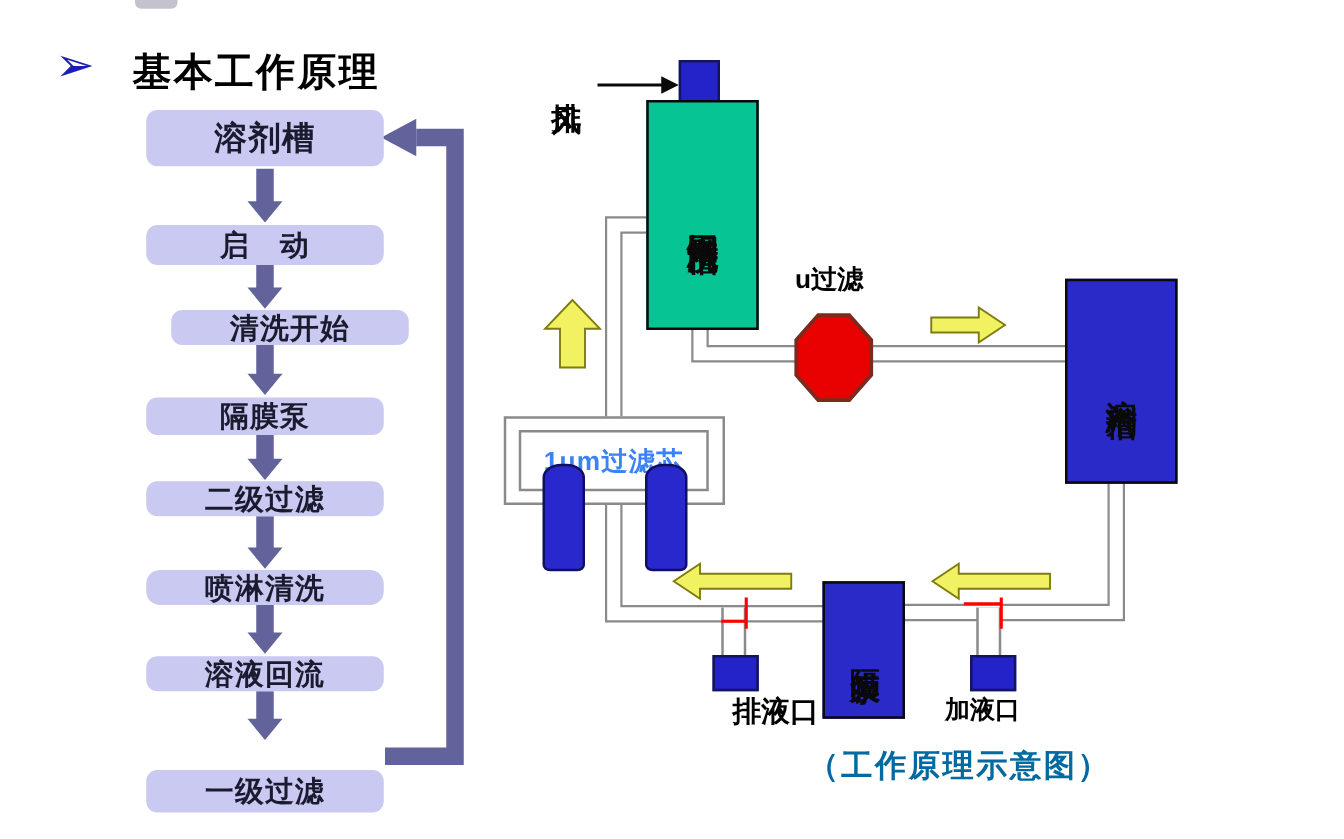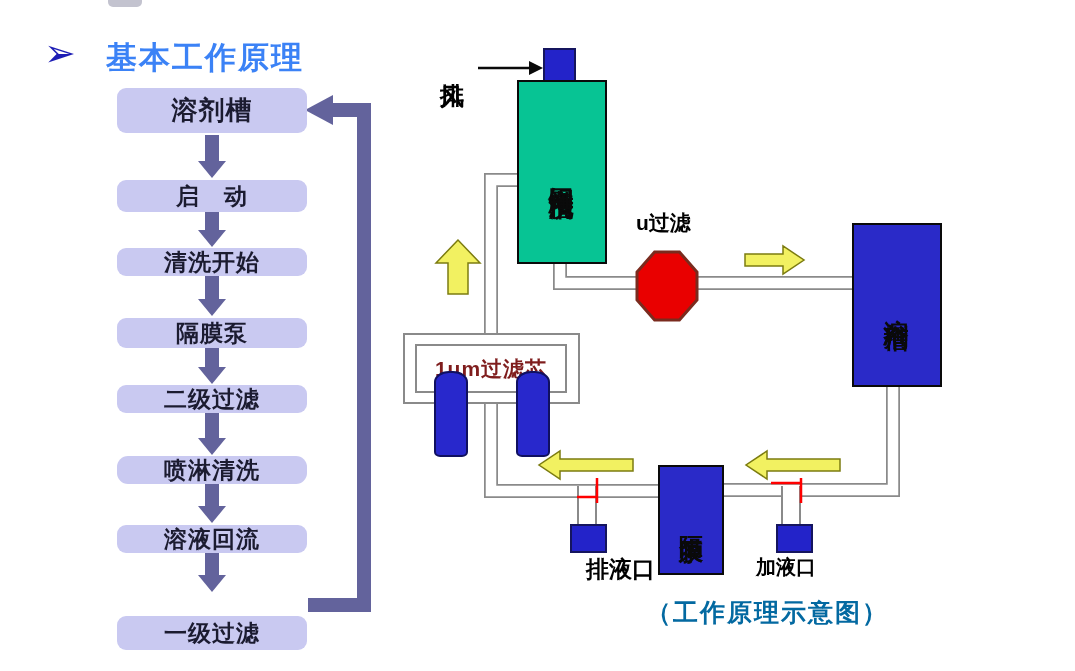--- a/index.html
+++ b/index.html
@@ -4,29 +4,29 @@
 <style>
   html,body{margin:0;padding:0;background:#fff;}
   .stage{
     position:relative;width:1075px;height:671px;background:#ffffff;
     font-family:"Liberation Sans","DejaVu Sans",sans-serif;overflow:hidden;
   }
   .abs{position:absolute;}
   svg.layer{position:absolute;left:0;top:0;z-index:1;}
   
   .bullet{left:44px;top:34px;font-size:38px;line-height:38px;color:#1d1db5;font-weight:bold;z-index:2;}
-  .title{left:106px;top:40px;font-size:31px;line-height:36px;font-weight:bold;color:#3b82f6;letter-spacing:2px;z-index:2;}
+  .title{left:106px;top:40px;font-size:31px;line-height:36px;font-weight:bold;color:#000000;letter-spacing:2px;z-index:2;}
   .flow-box{
     left:117px;width:190px;background:#c9c9f1;border-radius:9px;z-index:2;
     display:flex;align-items:center;justify-content:center;
     color:#1b1b30;font-weight:bold;font-size:23px;letter-spacing:1px;
   }
   .fb1{top:88px;height:45px;font-size:26px;}
   .fb2{top:180px;height:32px;}
-  .fb3{top:248px;height:28px;}
+  .fb3{top:248px;height:28px;margin-left:20px;}
   .fb4{top:318px;height:30px;}
   .fb5{top:385px;height:28px;}
   .fb6{top:456px;height:28px;border-radius:11px;}
   .fb7{top:525px;height:28px;}
   .fb8{top:616px;height:34px;}
   .crop-frag{left:108px;top:0;width:34px;height:7px;background:#c3c3cf;border-radius:0 0 5px 5px;z-index:2;}
   
   .vtext{
     display:flex;align-items:center;justify-content:center;
     writing-mode:vertical-rl;text-orientation:upright;
@@ -34,21 +34,21 @@
   }
   .mesh-tank{left:517px;top:80px;width:86px;height:180px;background:#07c494;border:2px solid #0a0a0a;z-index:2;font-size:25px;letter-spacing:2px;}
   .solvent-tank{left:852px;top:223px;width:86px;height:160px;background:#2a2ac8;border:2px solid #0a0a0a;z-index:2;font-size:25px;letter-spacing:4px;}
   .pump{left:658px;top:465px;width:62px;height:106px;background:#2a2ac8;border:2px solid #0a0a0a;z-index:2;font-size:24px;letter-spacing:2px;}
   .exhaust-box{left:543px;top:48px;width:29px;height:34px;background:#2323c9;border:2px solid #15155e;z-index:2;}
   .port-box{width:33px;height:25px;background:#2323c9;border:2px solid #15155e;z-index:2;}
   .drain-box{left:570px;top:524px;}
   .fill-box{left:776px;top:524px;}
   .filter-outer{left:403px;top:333px;width:173px;height:67px;background:#fff;border:2px solid #8a8a8a;z-index:2;}
   .filter-inner{left:415px;top:344px;width:148px;height:45px;background:#fff;border:2px solid #8a8a8a;z-index:2;
-    display:flex;align-items:center;justify-content:center;font-size:21px;font-weight:bold;color:#7f1d1d;letter-spacing:1px;}
+    display:flex;align-items:center;justify-content:center;font-size:21px;font-weight:bold;color:#3b82f6;letter-spacing:1px;}
   .cyl{width:30px;height:82px;background:#2828cc;border:2px solid #101060;z-index:3;
     border-radius:15px 15px 6px 6px / 11px 11px 5px 5px;}
   .cyl-l{left:434px;top:371px;}
   .cyl-r{left:516px;top:371px;}
   
   .lbl{color:#000000;font-weight:bold;z-index:2;}
   .exhaust-lbl{left:436px;top:36px;height:60px;font-size:24px;letter-spacing:3px;}
   .ufilter-lbl{left:636px;top:209px;font-size:21px;}
   .drain-lbl{left:551px;top:554px;font-size:23px;margin-left:35px;}
   .fill-lbl{left:756px;top:554px;font-size:20px;}

